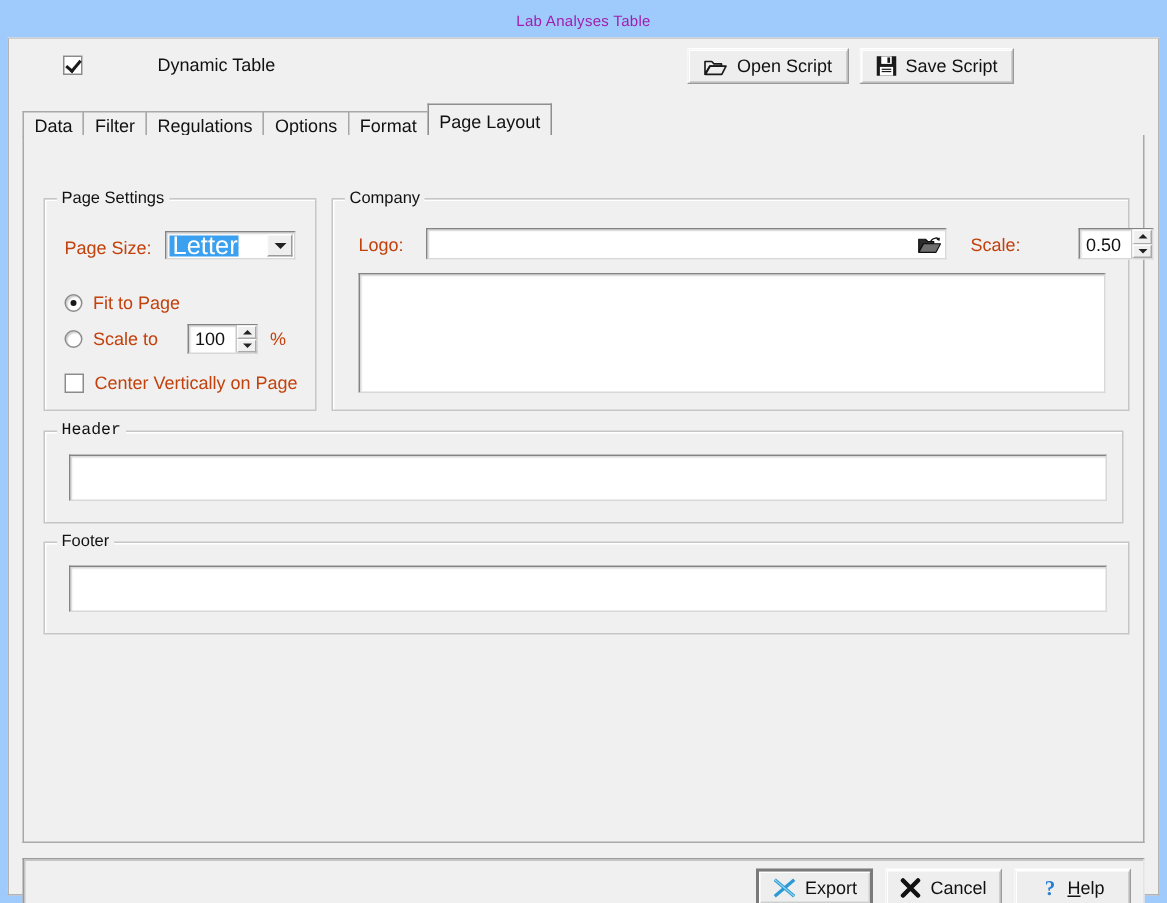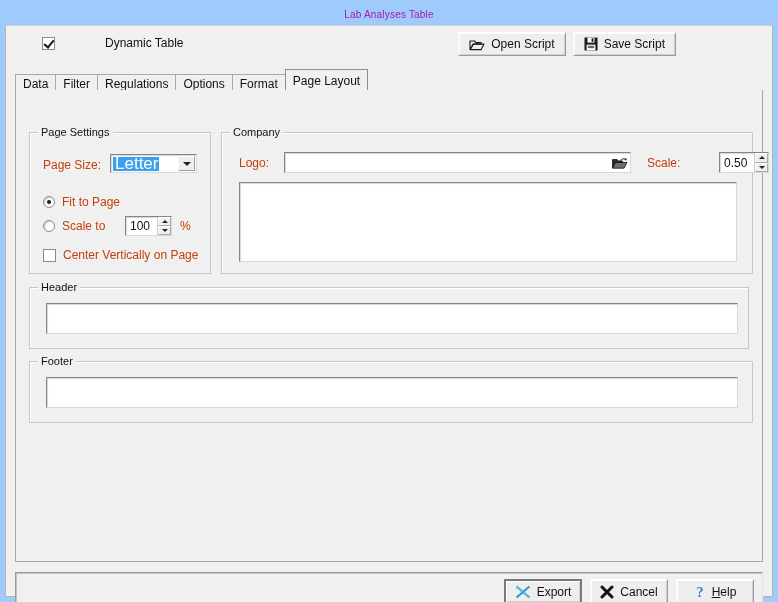--- a/index.html
+++ b/index.html
@@ -149,21 +149,21 @@
     position: absolute;
     top: -7px; left: 8px;
     background: #f0f0f0;
     padding: 0 3px;
     font-size: 11px;
     color: #111;
   }
 
   #grp-page-settings { left: 13px; top: 42px; width: 182px; height: 142px; }
   #grp-company       { left: 205px; top: 42px; width: 532px; height: 142px; }
-  #grp-header        { left: 13px; top: 197px; width: 720px; height: 62px; }
+  #grp-header        { left: 13px; top: 197px; width: 720px; height: 62px; font-family: Liberation Mono, monospace; }
   #grp-footer        { left: 13px; top: 271px; width: 724px; height: 62px; }
 
   
   .lbl { font-size: 12px; color: #c2410c; }
   .textbox {
     background: #ffffff;
     border: 1px solid #848484;
     border-right-color: #d8d8d8;
     border-bottom-color: #d8d8d8;
     box-shadow: inset 1px 1px 1px rgba(0,0,0,.16);

